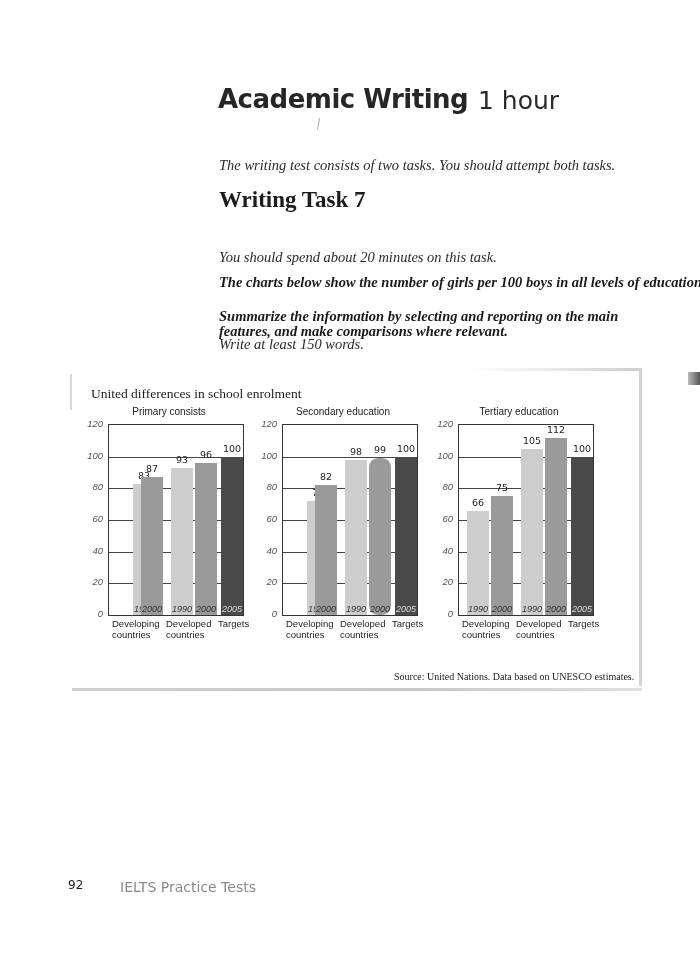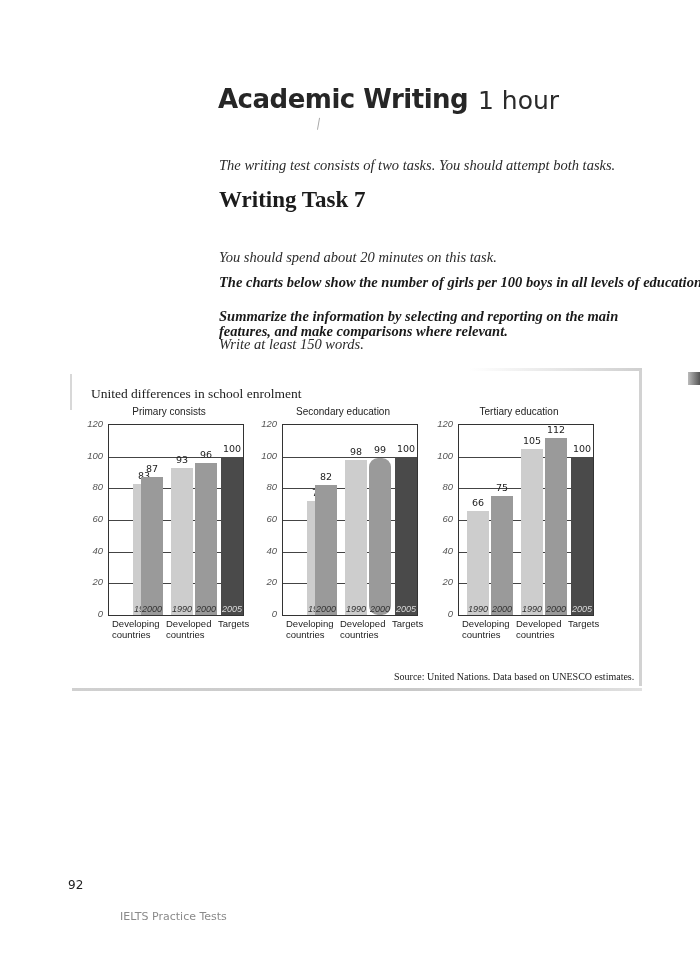--- a/index.html
+++ b/index.html
@@ -28,21 +28,21 @@
   .chart .tick { position: absolute; left: -24px; width: 18px; text-align: right; font-family: "Liberation Sans", sans-serif; font-style: italic; font-size: 9.5px; color: #555; }
   .chart .grid { position: absolute; left: 0; right: 0; height: 1px; background: #444; }
   .chart .bar { position: absolute; bottom: 0; width: 22px; }
   .chart .bar .lbl { position: absolute; left: -8px; right: -8px; text-align: center; top: -14px; font-family: "DejaVu Sans", sans-serif; font-size: 9.5px; color: #222; }
   .chart .bar .yr { position: absolute; bottom: 1px; left: 0; right: 0; text-align: center; font-family: "Liberation Sans", sans-serif; font-style: italic; font-size: 9px; color: #333; }
   .chart .bar.c3 .yr { color: #d8d8d8; }
   .chart .grp { position: absolute; top: 214px; font-family: "Liberation Sans", sans-serif; font-size: 9.5px; color: #1c1c1c; line-height: 11px; }
 
   #source { left: 394px; top: 671px; font-family: "Liberation Serif", serif; font-size: 10px; color: #222; white-space: nowrap; }
   #page-num { left: 68px; top: 878px; font-family: "DejaVu Sans", sans-serif; font-size: 12px; color: #222; }
-  #book-title { left: 120px; top: 879px; font-family: "DejaVu Sans", sans-serif; font-size: 11px; color: #8a8a8a; white-space: nowrap; margin-top: 31px; }
+  #book-title { left: 120px; top: 879px; font-family: "DejaVu Sans", sans-serif; font-size: 14px; color: #8a8a8a; white-space: nowrap; }
   #cursor-mark { left: 318px; top: 118px; width: 2px; height: 12px; border-left: 1px solid #aaa; transform: rotate(10deg); }
 </style>
 </head>
 <body>
 
 <div id="title" class="abs">Academic Writing</div>
 <div id="duration" class="abs">1 hour</div>
 <div id="cursor-mark" class="abs"></div>
 <div id="intro" class="abs">The writing test consists of two tasks. You should attempt both tasks.</div>
 <div id="task-heading" class="abs">Writing Task 7</div>

